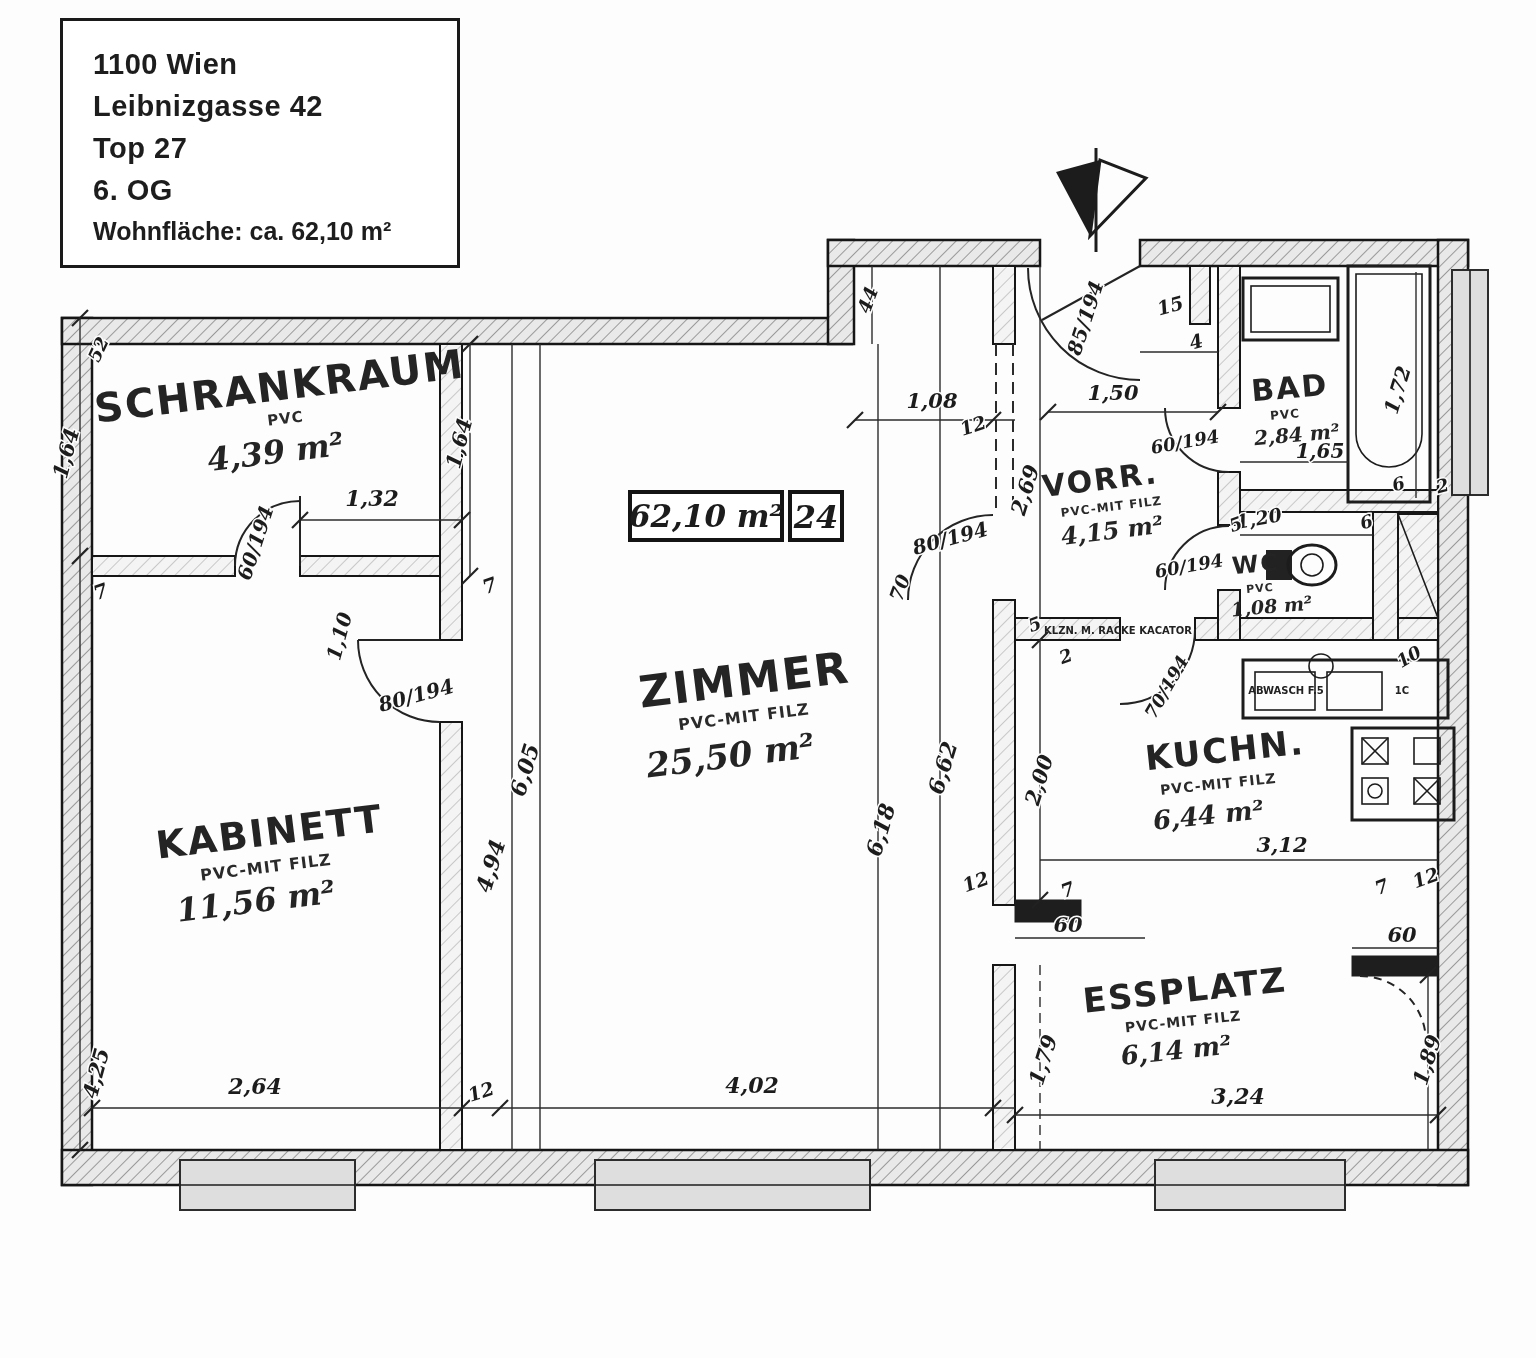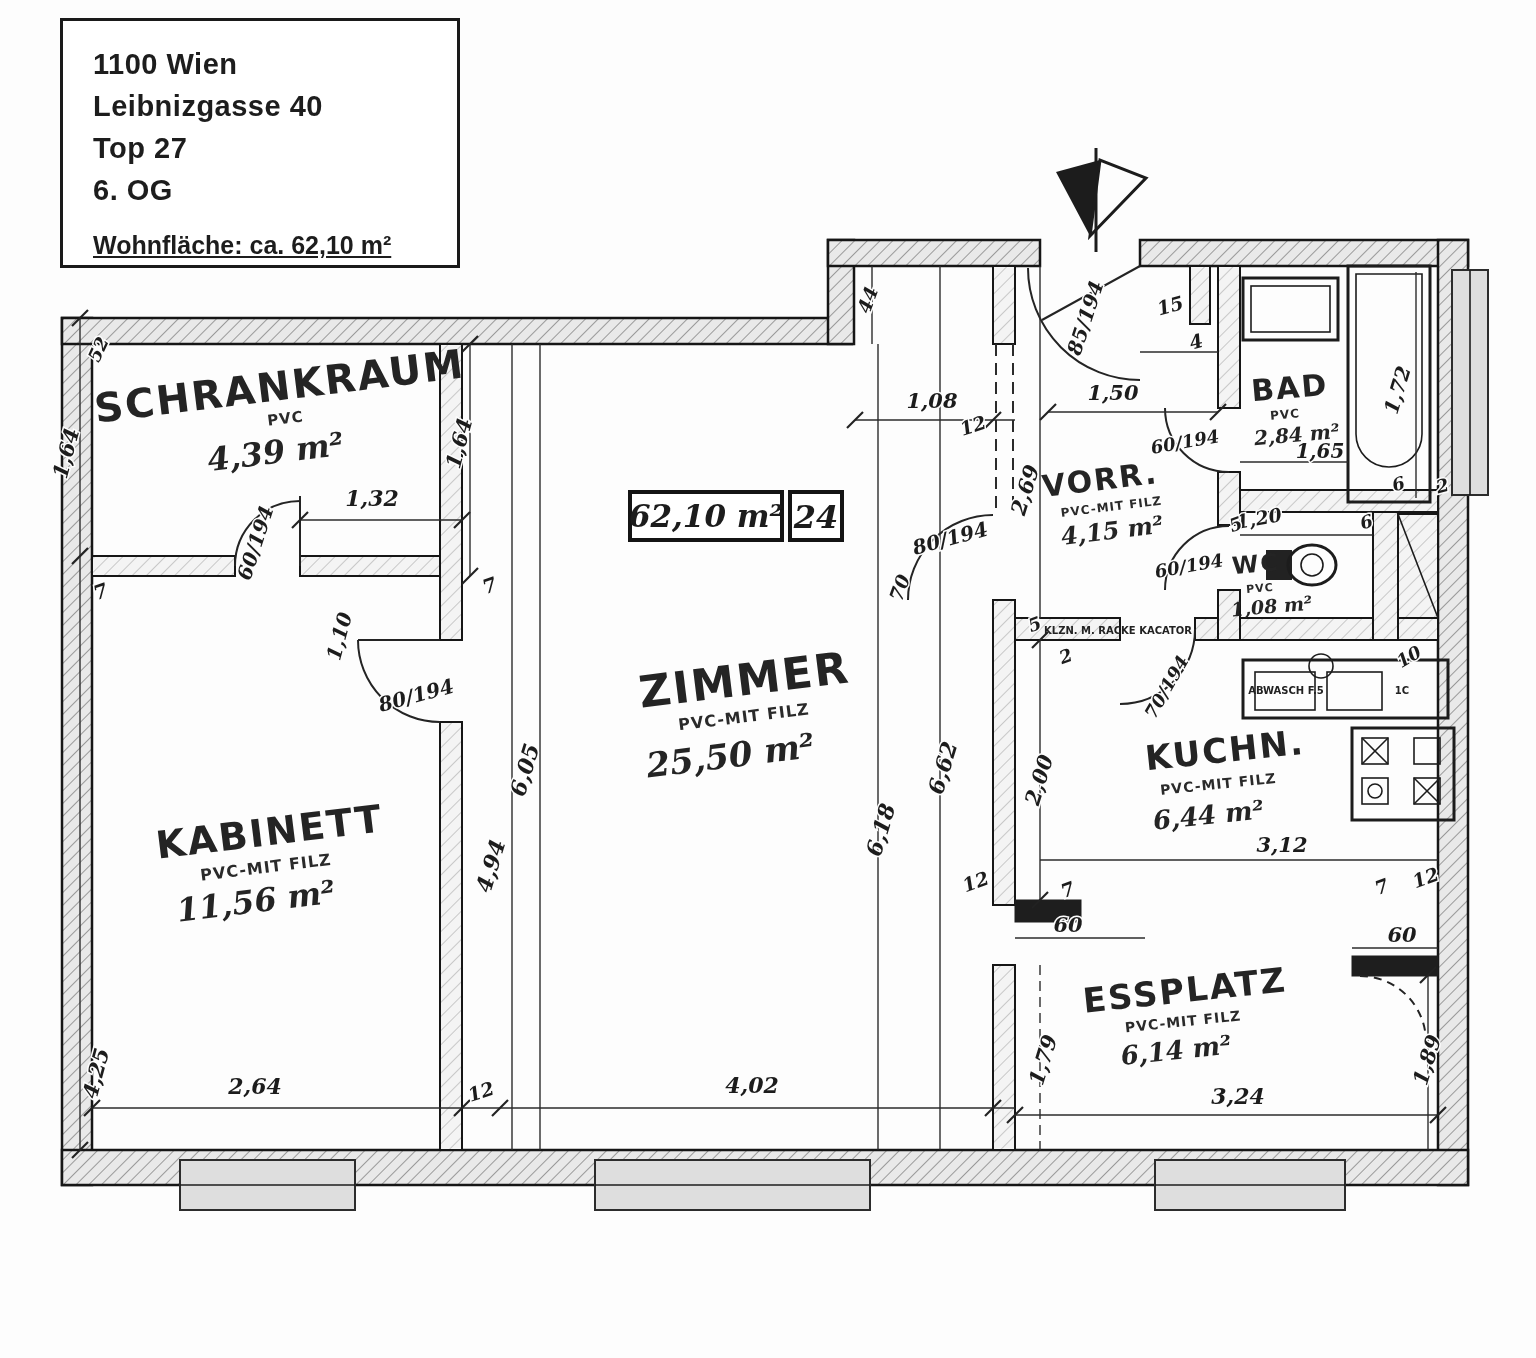--- a/index.html
+++ b/index.html
@@ -1,21 +1,21 @@
 <!DOCTYPE html>
 <html><head>
 <meta charset="utf-8">
 <style>
   html,body{margin:0;padding:0;background:#ffffff;}
   .stage{position:relative;width:1536px;height:1358px;background:#fdfdfd;overflow:hidden;
          font-family:"Liberation Sans",sans-serif;}
   .infobox{position:absolute;left:60px;top:18px;width:400px;height:250px;background:#fff;
            border:3px solid #1a1a1a;box-sizing:border-box;padding:22px 10px 20px 30px;color:#1d1d1d;}
   .infobox .l{font-weight:bold;font-size:29px;line-height:42px;letter-spacing:.5px;}
-  .infobox .l5{font-weight:bold;font-size:25px;margin-top:20px;text-decoration:underline;}
+  .infobox .l5{font-weight:bold;font-size:25px;margin-top:6px;}
   svg text{user-select:none;}
   .room-name{font-family:"DejaVu Sans",sans-serif;font-weight:700;fill:#242424;letter-spacing:2px;}
   .room-floor{font-family:"DejaVu Sans",sans-serif;font-weight:700;fill:#2a2a2a;letter-spacing:1px;}
   .room-area{font-family:"DejaVu Serif",serif;font-style:italic;font-weight:700;fill:#242424;}
   .dim{font-family:"DejaVu Serif",serif;font-style:italic;font-weight:700;fill:#1c1c1c;
        paint-order:stroke;stroke:#fdfdfd;stroke-width:3px;}
   .tiny{font-family:"DejaVu Sans",sans-serif;font-size:10px;font-weight:700;fill:#222;}
   .stamp{font-family:"DejaVu Serif",serif;font-style:italic;font-weight:700;fill:#1c1c1c;}
   .wo{fill:url(#hatchO);stroke:#161616;stroke-width:2.5;}
   .wi{fill:url(#hatchI);stroke:#161616;stroke-width:2;}
@@ -28,21 +28,21 @@
   .dash{stroke:#2b2b2b;stroke-width:2;stroke-dasharray:12 7;fill:none;}
 </style>
 </head>
 <body>
 
 <div class="stage">
 
   
   <div class="infobox">
     <div class="l">1100 Wien</div>
-    <div class="l">Leibnizgasse 40</div>
+    <div class="l">Leibnizgasse 42</div>
     <div class="l">Top 27</div>
     <div class="l">6. OG</div>
     <div class="l5">Wohnfläche: ca. 62,10 m²</div>
   </div>
 
   <svg width="1536" height="1358" viewBox="0 0 1536 1358">
     <defs>
       <pattern id="hatchO" width="9" height="9" patternUnits="userSpaceOnUse" patternTransform="rotate(45)">
         <rect width="9" height="9" fill="#e9e9e9"></rect>
           <line x1="0" y1="0" x2="0" y2="9" stroke="#9a9a9a" stroke-width="2"></line>

